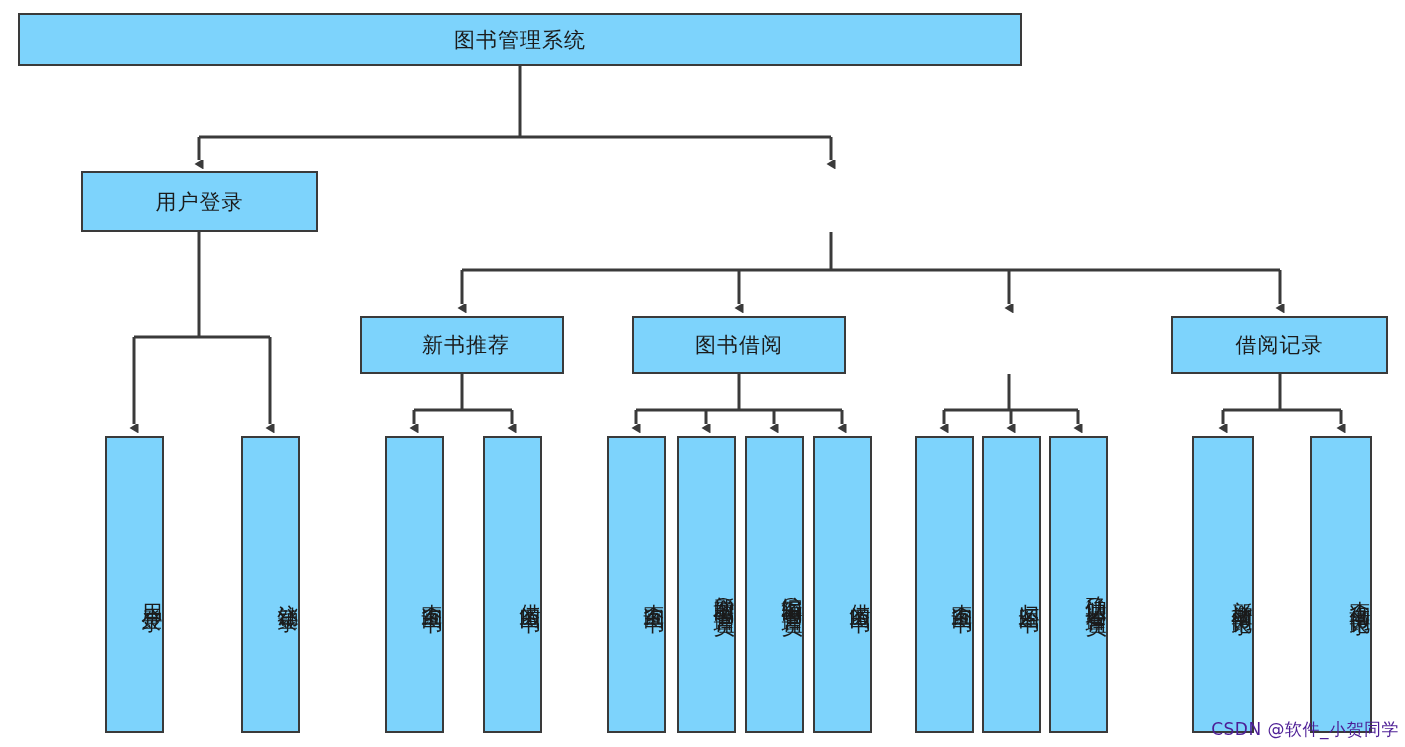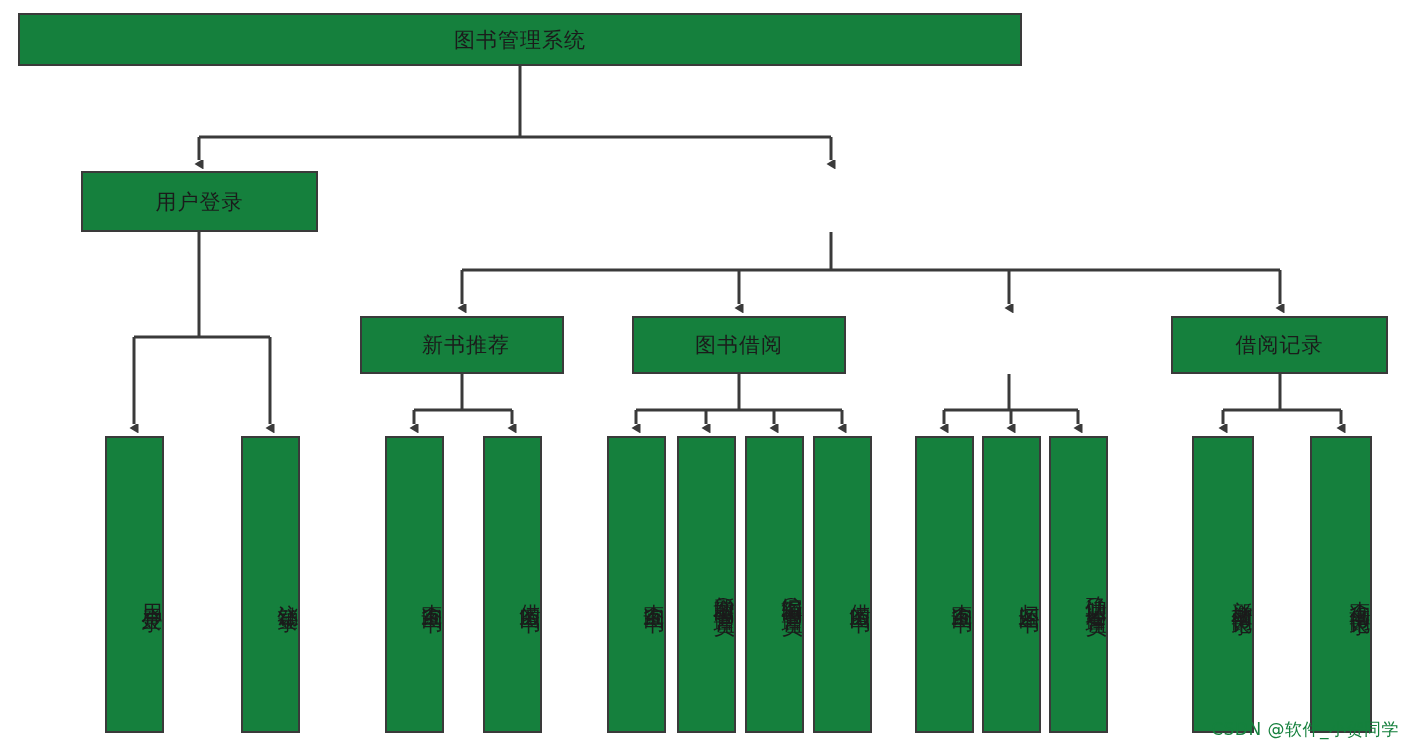--- a/index.html
+++ b/index.html
@@ -22,21 +22,21 @@
     left: 0;
     top: 0;
     width: 1405px;
     height: 747px;
     pointer-events: none;
   }
   .node {
     position: absolute;
     box-sizing: border-box;
     border: 2px solid #3a3a3a;
-    background: #15803d;
+    background: #7dd3fc;
     display: flex;
     align-items: center;
     justify-content: center;
     color: #1b1b1b;
   }
   .node.horiz {
     font-size: 21px;
     letter-spacing: 1px;
   }
   .node.vert {
@@ -52,21 +52,21 @@
   .node.vert span {
     writing-mode: vertical-rl;
     text-orientation: upright;
     display: block;
   }
   .watermark {
     position: absolute;
     right: 6px;
     bottom: 6px;
     font-size: 17px;
-    color: #15803d;
+    color: #4c1d95;
     white-space: nowrap;
     letter-spacing: 0.5px;
   }
 </style>
 </head>
 <body>
 
 <div id="canvas">
 
   <svg id="edges" viewBox="0 0 1405 747" xmlns="http://www.w3.org/2000/svg">

